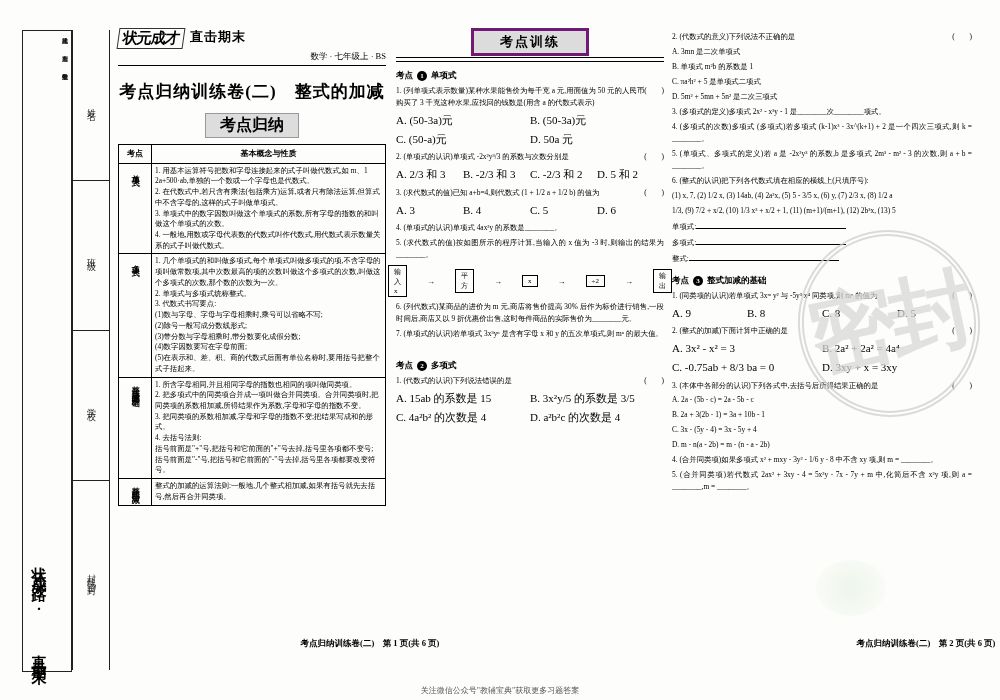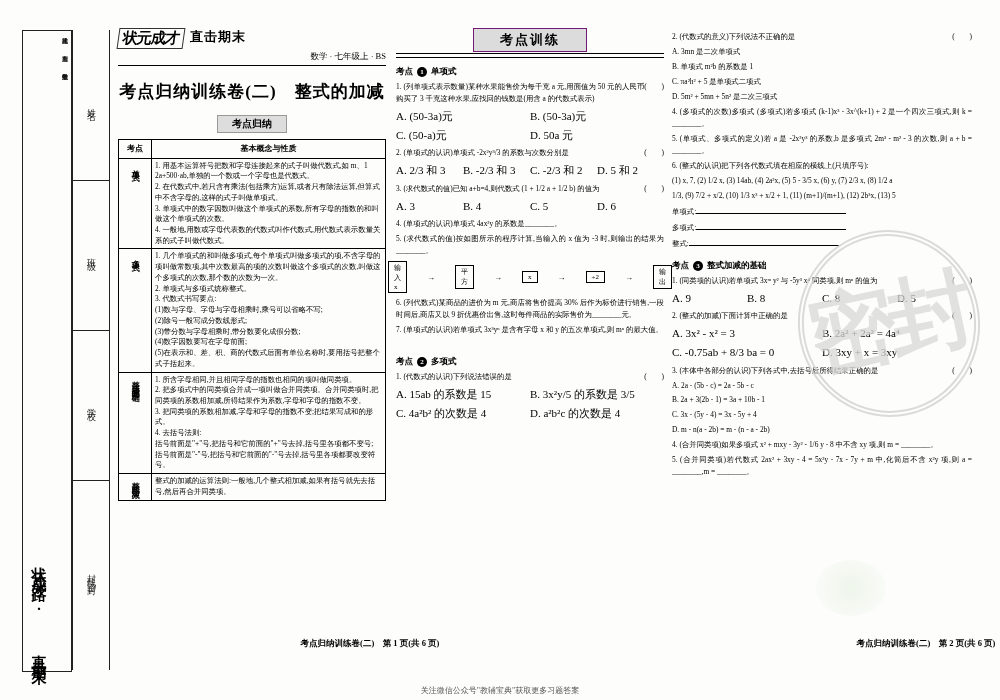--- a/index.html
+++ b/index.html
@@ -31,30 +31,30 @@
   .c3{left:672px;width:300px;}
 
   .logo{display:flex;align-items:flex-start;gap:6px;}
   .logo-badge{font-family:"Liberation Serif",serif;font-weight:bold;font-size:15px;
               border:1px solid #333;padding:0 4px;letter-spacing:-1px;transform:skewX(-8deg);}
   .logo-txt{font-size:13px;font-weight:bold;letter-spacing:1px;}
   .headline{text-align:right;font-size:8.5px;margin-top:2px;border-bottom:1px solid #000;padding-bottom:2px;}
 
   .title{text-align:center;font-size:17px;font-weight:bold;margin:14px 0 10px;letter-spacing:1px;}
   .secbar{text-align:center;margin:6px 0 6px;}
-  .secbar span{display:inline-block;background:#ddd;border:1px solid #999;padding:1px 14px;font-size:10px;font-weight:bold;}
+  .secbar span{display:inline-block;background:#ddd;border:1px solid #999;padding:1px 14px;font-size:16px;font-weight:bold;}
 
   table.kp{width:100%;border-collapse:collapse;font-size:7.4px;line-height:1.45;}
   table.kp th,table.kp td{border:1px solid #000;padding:2px 3px;vertical-align:top;}
   table.kp th{text-align:center;font-weight:bold;font-size:8px;padding:3px 2px;}
   td.vhead{width:26px;text-align:center;font-size:8px;font-weight:bold;}
   td.vhead .v{writing-mode:vertical-rl;text-orientation:upright;letter-spacing:2px;display:inline-block;}
 
   .banner{text-align:center;margin:0 0 8px;}
-  .banner .bn{display:inline-block;background:#dcdcdc;border:1px solid #701a75;padding:2px 26px;font-size:13px;font-weight:bold;letter-spacing:2px;}
+  .banner .bn{display:inline-block;background:#dcdcdc;border:3px solid #701a75;padding:2px 26px;font-size:13px;font-weight:bold;letter-spacing:2px;}
   .bannerline{border-top:1px solid #000;border-bottom:1px solid #000;height:3px;margin:-7px 0 8px;}
 
   .kaodian{font-size:8.5px;font-weight:bold;margin:7px 0 3px;display:flex;align-items:center;gap:4px;}
   .circnum{display:inline-block;width:10px;height:10px;line-height:10px;text-align:center;border-radius:50%;
            background:#000;color:#fff;font-size:7px;font-weight:bold;}
   .q{font-size:7.4px;line-height:1.62;margin:3px 0;text-align:justify;}
   .q .paren{float:right;}
   .opts{display:flex;font-size:11px;line-height:1.6;margin:1px 0;}
   .opts>div{flex:1;}
   .blank{display:inline-block;border-bottom:1px solid #000;min-width:38px;height:8px;}
@@ -237,20 +237,21 @@
     <div class="pfoot f2">考点归纳训练卷(二)　第 2 页(共 6 页)</div>
   </div>
 
   <div class="col c3">
     <div class="q"><span class="paren">(　　)</span><span>2. (代数式的意义)下列说法不正确的是</span></div>
     <div class="q">A. 3mn 是二次单项式</div>
     <div class="q">B. 单项式 m²b 的系数是 1</div>
     <div class="q">C. πa²h² + 5 是单项式二项式</div>
     <div class="q">D. 5m² + 5mn + 5n² 是二次三项式</div>
 
+    <div class="q">3. (多项式的定义)多项式 2x² - x³y - 1 是________次________项式。</div>
     <div class="q">4. (多项式的次数)多项式 (多项式)若多项式 (k-1)x³ - 3x^(k+1) + 2 是一个四次三项式,则 k = ________。</div>
     <div class="q">5. (单项式、多项式的定义)若 a 是 -2x²y³ 的系数,b 是多项式 2m³ - m² - 3 的次数,则 a + b = ________。</div>
     <div class="q">6. (整式的认识)把下列各代数式填在相应的横线上(只填序号):</div>
     <div class="q">(1) x, 7, (2) 1/2 x, (3) 14ab, (4) 2a²x, (5) 5 - 3/5 x, (6) y, (7) 2/3 x, (8) 1/2 a</div>
     <div class="q">1/3, (9) 7/2 + x/2, (10) 1/3 x³ + x/2 + 1, (11) (m+1)/(m+1), (12) 2b³x, (13) 5</div>
     <div class="q"><span>单项式:</span><span class="blank" style="min-width:150px;"></span></div>
     <div class="q"><span>多项式:</span><span class="blank" style="min-width:150px;"></span></div>
     <div class="q"><span>整式:</span><span class="blank" style="min-width:150px;"></span></div>
 
     <div class="kaodian" style="margin-top:10px;">

